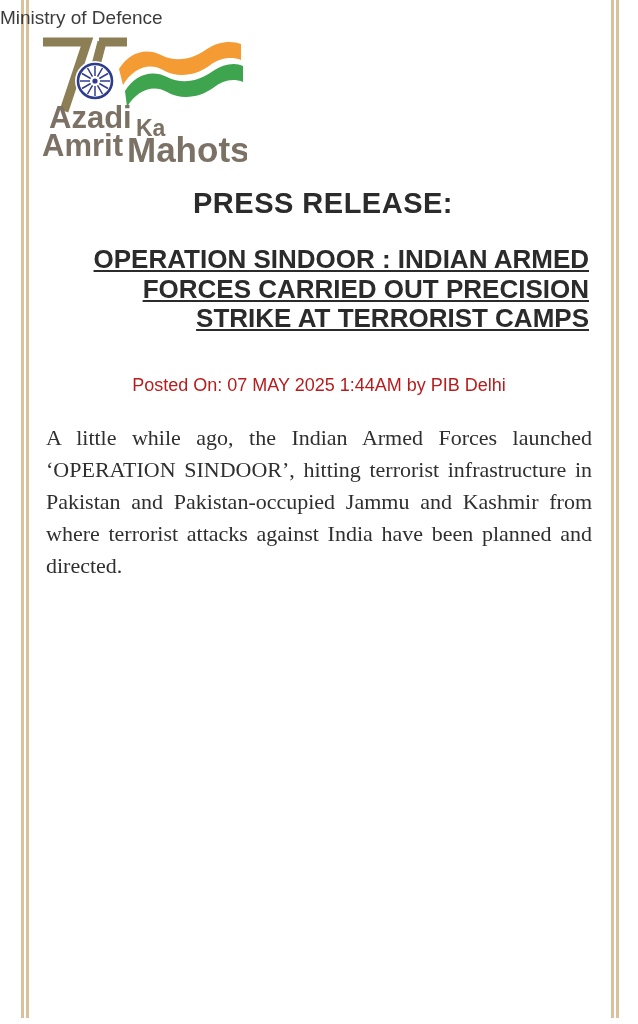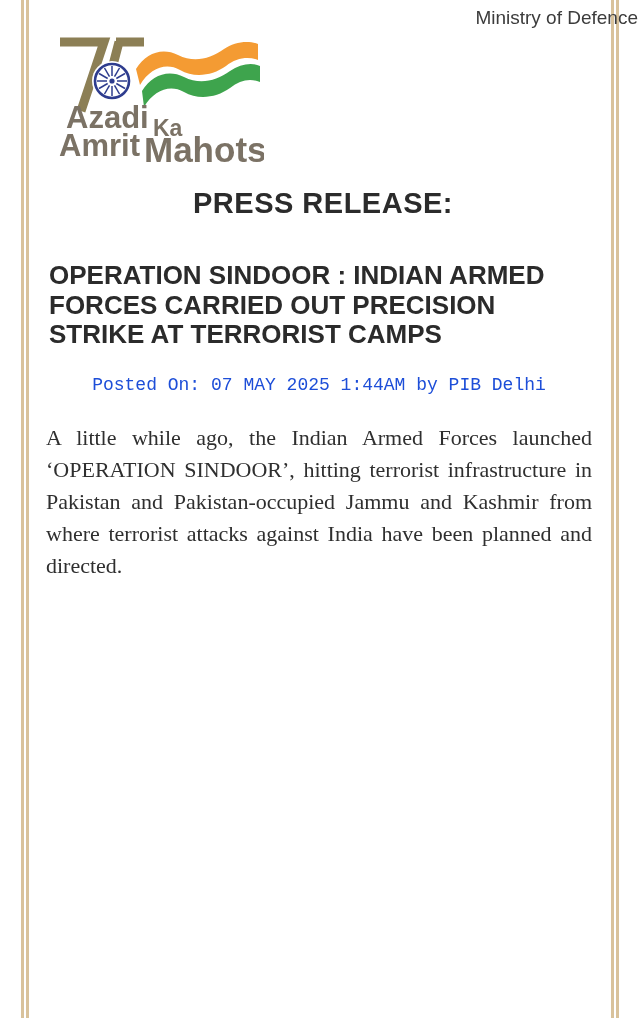--- a/index.html
+++ b/index.html
@@ -13,57 +13,57 @@
   .frame {
     position: absolute;
     left: 21px; right: 19px; top: -12px; bottom: 6px;
     border-left: 8px double #d9c29b;
     border-right: 8px double #d9c29b;
     pointer-events: none;
   }
   .ministry {
     position: absolute;
     top: 7px; left: 0; width: 100%;
-    text-align: right;
+    text-align: left;
     font-size: 19px;
     color: #3c3c3c;
   }
   .logo-wrap {
     position: absolute;
-    left: 56px; top: 33px;
+    left: 39px; top: 33px;
     width: 208px; height: 132px;
   }
   .press-release {
     position: absolute;
     top: 183px; left: 0; width: 100%;
     margin: 4px;
     text-align: center;
     font-size: 29px;
     font-weight: bold;
     color: #2b2b2b;
     letter-spacing: 0.5px;
   }
   .headline {
     position: absolute;
     top: 245px; left: 0; right: 0;
-    margin: 16px auto;
+    margin: 0 auto;
     max-width: 540px;
-    text-align: left;
+    text-align: right;
     font-size: 26px;
     font-weight: bold;
     line-height: 29.5px;
     color: #2b2b2b;
+    text-decoration: underline;
   }
   .posted {
     position: absolute;
     top: 375px; left: 0; width: 100%;
     text-align: center;
     font-size: 18px;
-    color: #1d4ed8;
-    font-family: Liberation Mono, monospace;
+    color: #b91c1c;
   }
   .content {
     position: absolute;
     top: 422px; left: 46px;
     width: 546px;
     font-family: "Liberation Serif", serif;
     font-size: 22px;
     line-height: 32px;
     color: #2f2f2f;
   }

